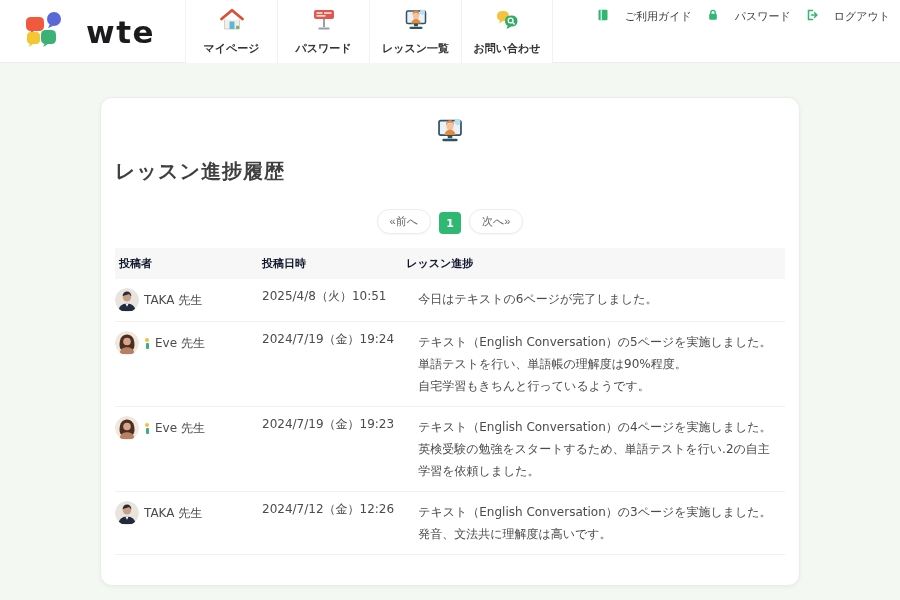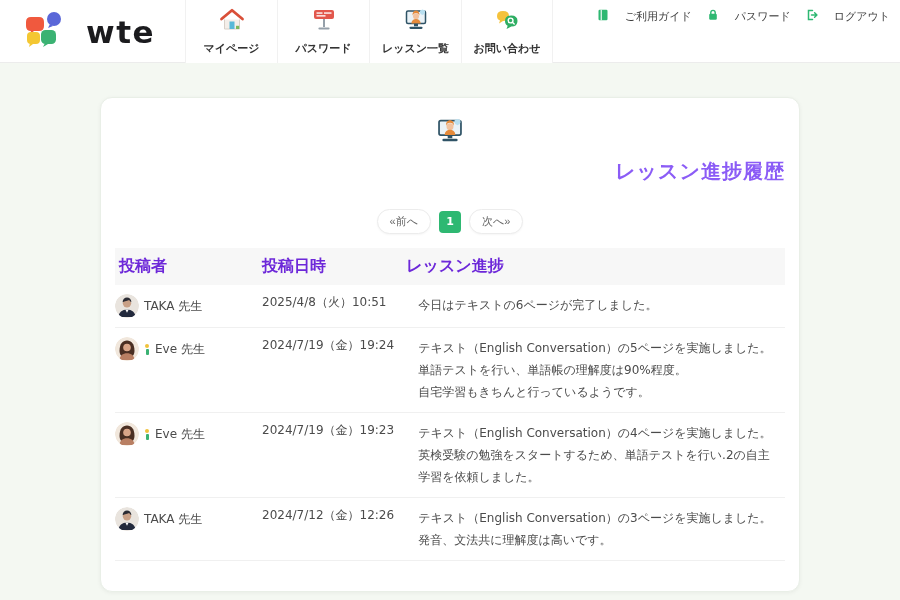--- a/index.html
+++ b/index.html
@@ -30,40 +30,40 @@
   .top-link { display:flex; align-items:center; gap:16px; font-size:11px; color:#3c3c3c; cursor:pointer; }
   
   .card {
     width:700px; min-height:458px; margin:34px auto 0;
     background:#fff; border:1px solid #e9efe7; border-radius:12px;
     box-shadow:0 1px 4px rgba(0,0,0,.05);
     padding:18px 14px 30px;
   }
   .card-icon-wrap { display:flex; justify-content:center; }
   .page-title {
-    margin:8px 0 0; text-align:right; font-size:20px; font-weight:700;
-    letter-spacing:1px; color:#8b5cf6;
+    margin:8px 0 0; text-align:left; font-size:20px; font-weight:700;
+    letter-spacing:1px; color:#404040;
   }
   .page-subtitle { margin:27px 0 0; text-align:center; font-size:12.5px; color:#555; }
   
-  .pagination { display:flex; justify-content:center; align-items:center; gap:8px; margin-top:24px; }
+  .pagination { display:flex; justify-content:center; align-items:flex-end; gap:8px; margin-top:24px; }
   .page-btn {
     border:1px solid #ececec; background:#fff; border-radius:14px;
     padding:4px 12px; font-size:11px; color:#666; cursor:pointer;
     box-shadow:0 1px 2px rgba(0,0,0,.04); white-space:nowrap;
   }
   .page-current {
     background:#2eb872; color:#fff; border-radius:4px;
     width:22px; height:22px; display:flex; align-items:center; justify-content:center;
     font-size:11px; font-weight:700; cursor:pointer;
   }
   
   .progress-table { width:100%; border-collapse:collapse; margin-top:14px; font-size:12px; }
   .progress-table th {
-    background:#f7f7f7; text-align:left; font-size:16px; font-weight:700; color:#6d28d9;
+    background:#f7f7f7; text-align:left; font-size:11px; font-weight:700; color:#0f172a;
     padding:8px 10px 8px 2px;
   }
   .progress-table th:first-child { padding-left:4px; width:145px; }
   .progress-table th:nth-child(2) { width:140px; }
   .progress-table td {
     padding:9px 10px 9px 2px; border-bottom:1px solid #f0f0f0;
     color:#4b4b4b; vertical-align:top;
   }
   .progress-table td:first-child { padding-left:0;text-align:right; }
   .poster-cell { display:flex; align-items:center; gap:5px; }

